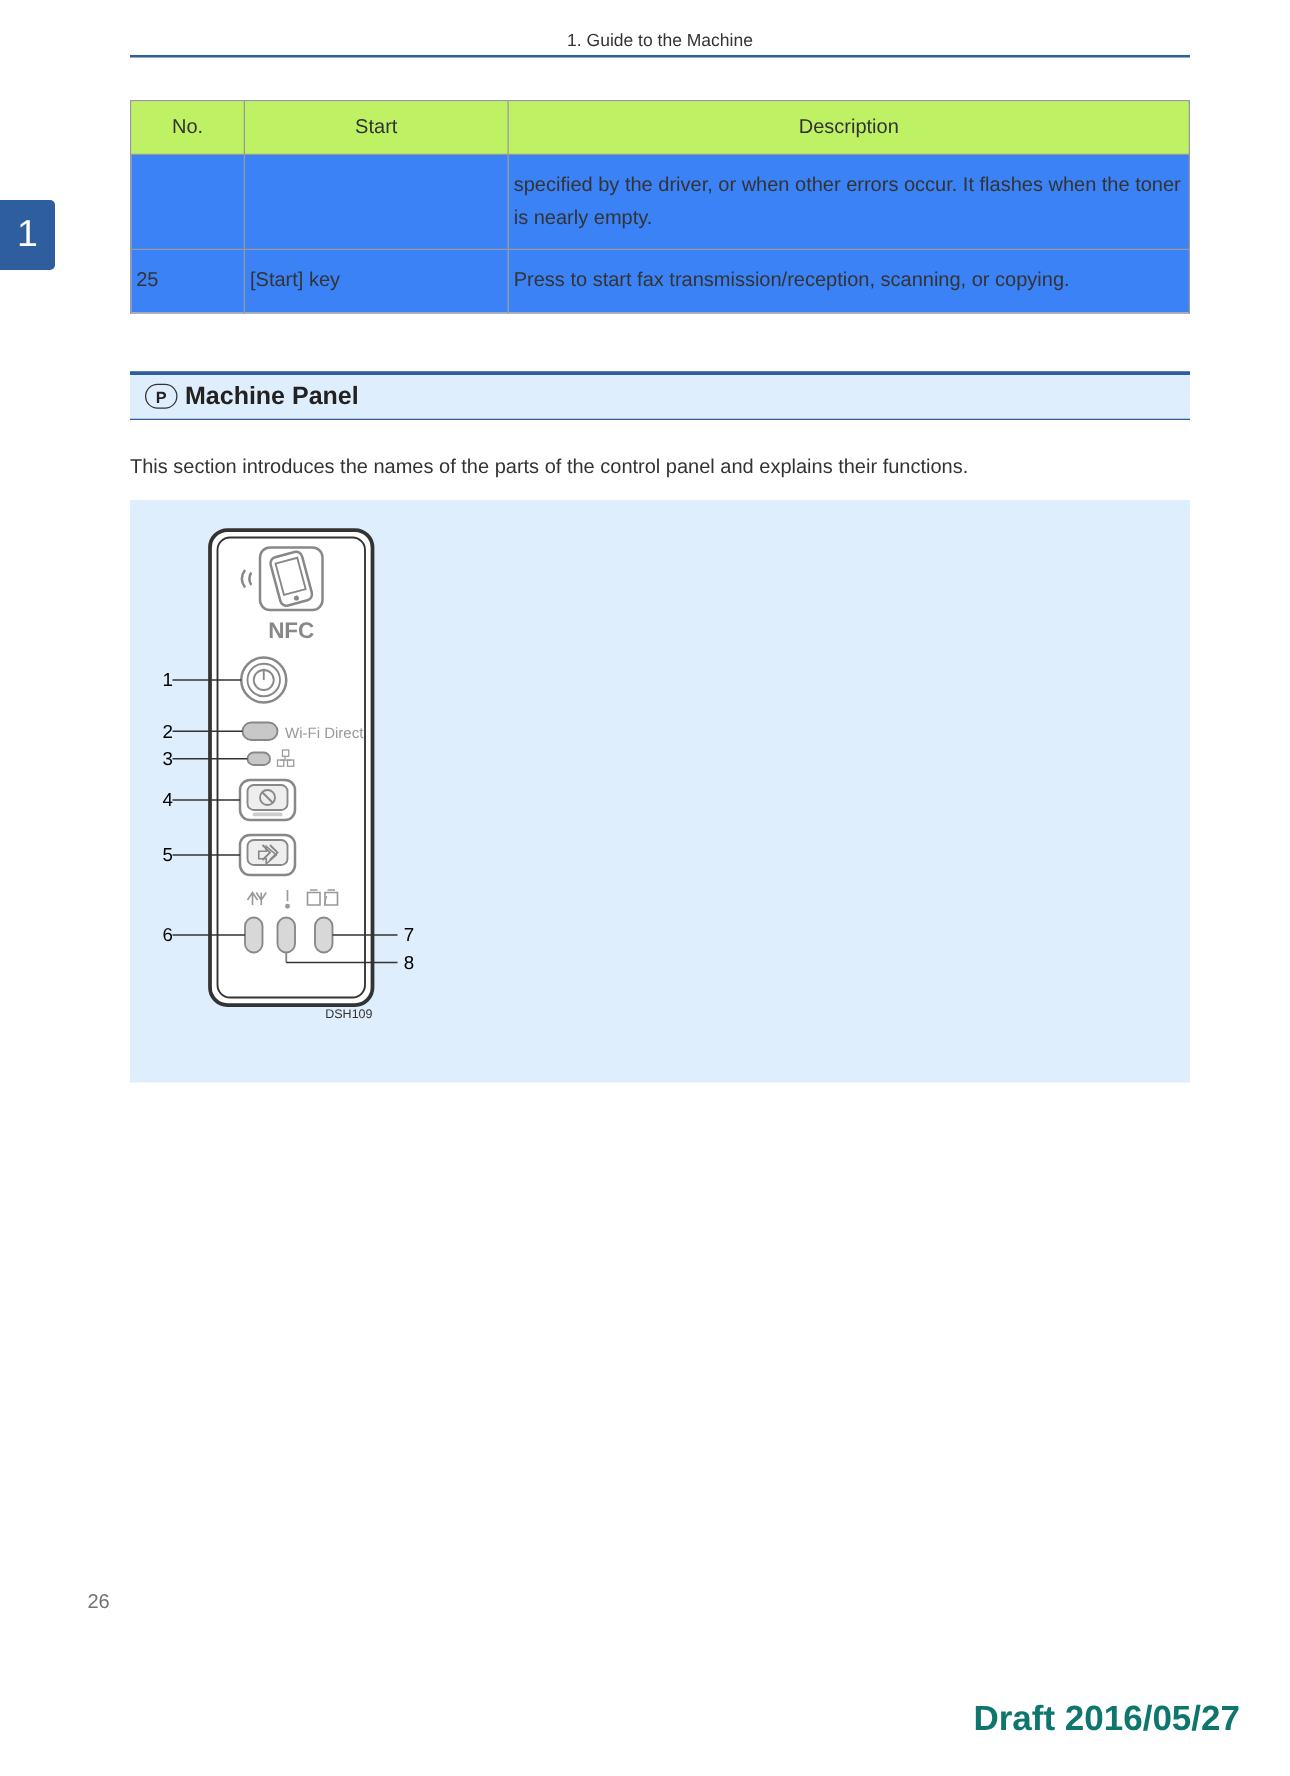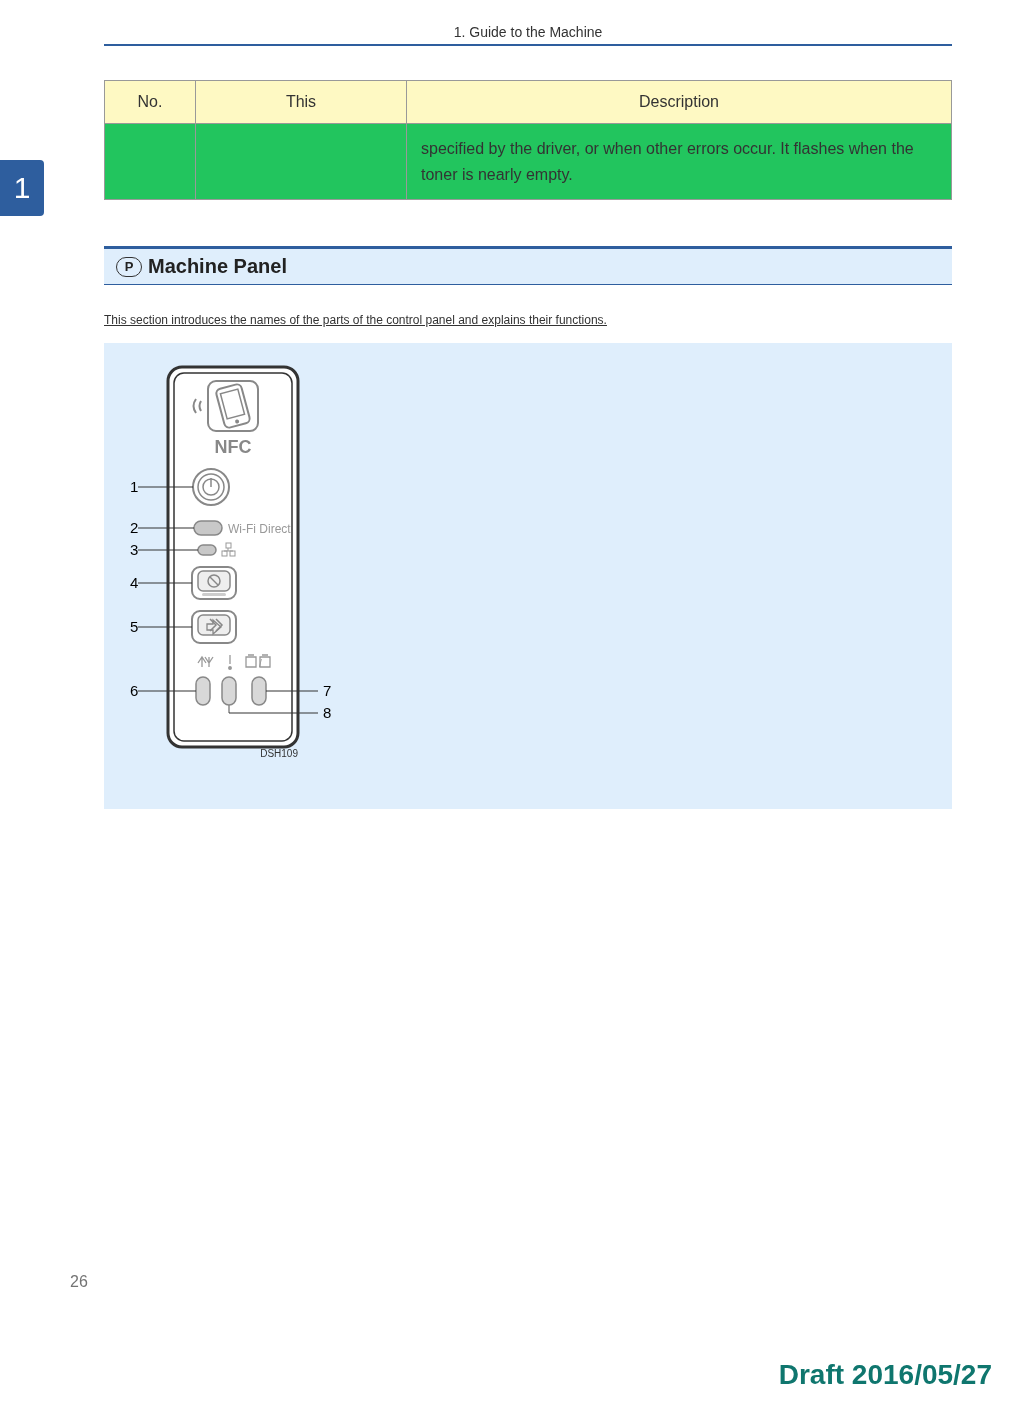--- a/index.html
+++ b/index.html
@@ -53,29 +53,29 @@
     left: 104px;
     right: 80px;
     top: 80px;
   }
   table.key-table {
     border-collapse: collapse;
     width: 100%;
     font-size: 16px;
   }
   table.key-table th {
-    background: #fef9c3;
+    background: #bef264;
     font-weight: normal;
     text-align: center;
     padding: 12px 10px;
     border: 1px solid #999;
   }
   table.key-table td {
-    background: #22c55e;
-    padding: 12px 14px;
+    background: #3b82f6;
+    padding: 12px 4px;
     border: 1px solid #999;
     vertical-align: top;
     line-height: 1.6;
   }
   .col-no { width: 70px; text-align: center;}
   .col-name { width: 190px; }
   .col-desc { }
   td.col-no-cell { text-align: left; padding-left:20px;}
   
   .section-bar {
@@ -97,23 +97,22 @@
     width: 24px;
     height: 18px;
     border: 1.5px solid #333;
     border-radius: 10px;
     font-size: 13px;
     font-weight: bold;
     margin-right: 6px;
   }
   .intro-text {
     margin-top: 26px;
-    font-size: 12px;
+    font-size: 16px;
     line-height: 1.5;
-    text-decoration: underline;
   }
   .diagram-panel {
     margin-top: 14px;
     background: #dfeefc;
     padding: 14px 12px 14px 0;
     height: 438px;
     position: relative;
   }
   .diagram-svg {
     position: absolute;
@@ -145,30 +144,35 @@
 <div class="page">
   <div class="header-area">1. Guide to the Machine</div>
   <div class="header-rule"></div>
   <div class="chapter-tab">1</div>
 
   <div class="content">
     <table class="key-table">
       <thead>
         <tr>
           <th class="col-no">No.</th>
-          <th class="col-name">This</th>
+          <th class="col-name">Start</th>
           <th class="col-desc">Description</th>
         </tr>
       </thead>
       <tbody>
         <tr>
           <td class="col-no-cell"></td>
           <td></td>
           <td>specified by the driver, or when other errors occur. It flashes when the toner is nearly empty.</td>
         </tr>
+        <tr>
+          <td class="col-no-cell">25</td>
+          <td>[Start] key</td>
+          <td>Press to start fax transmission/reception, scanning, or copying.</td>
+        </tr>
       </tbody>
     </table>
 
     <div class="section-bar">
       <span class="p-icon">P</span>
       <span>Machine Panel</span>
     </div>
 
     <div class="intro-text">This section introduces the names of the parts of the control panel and explains their functions.</div>
 

